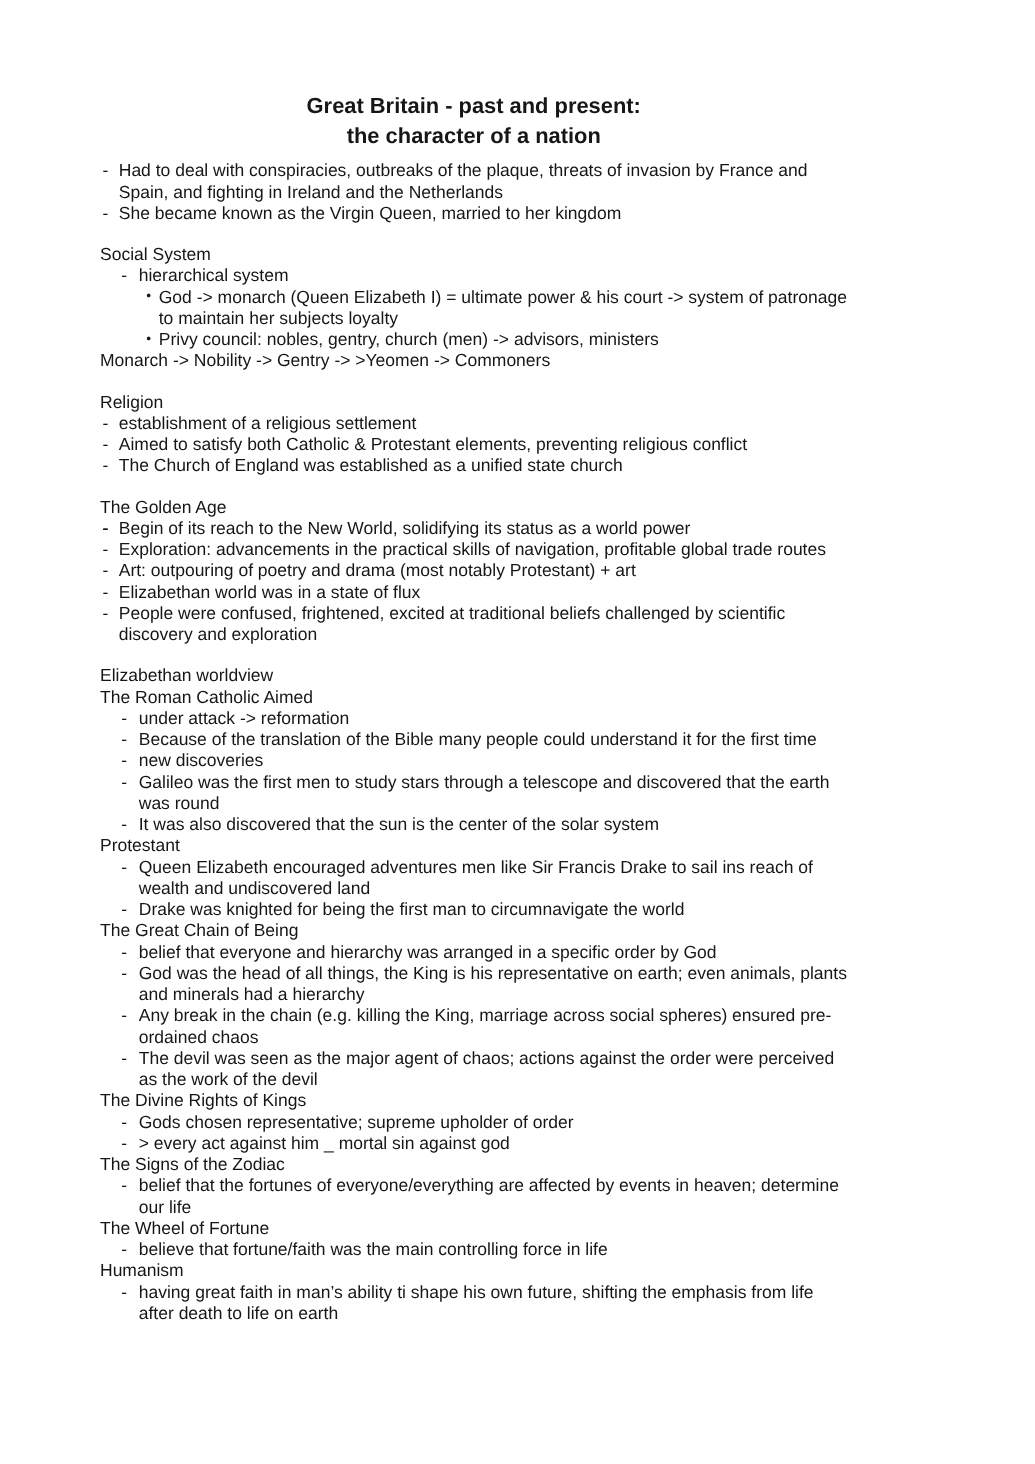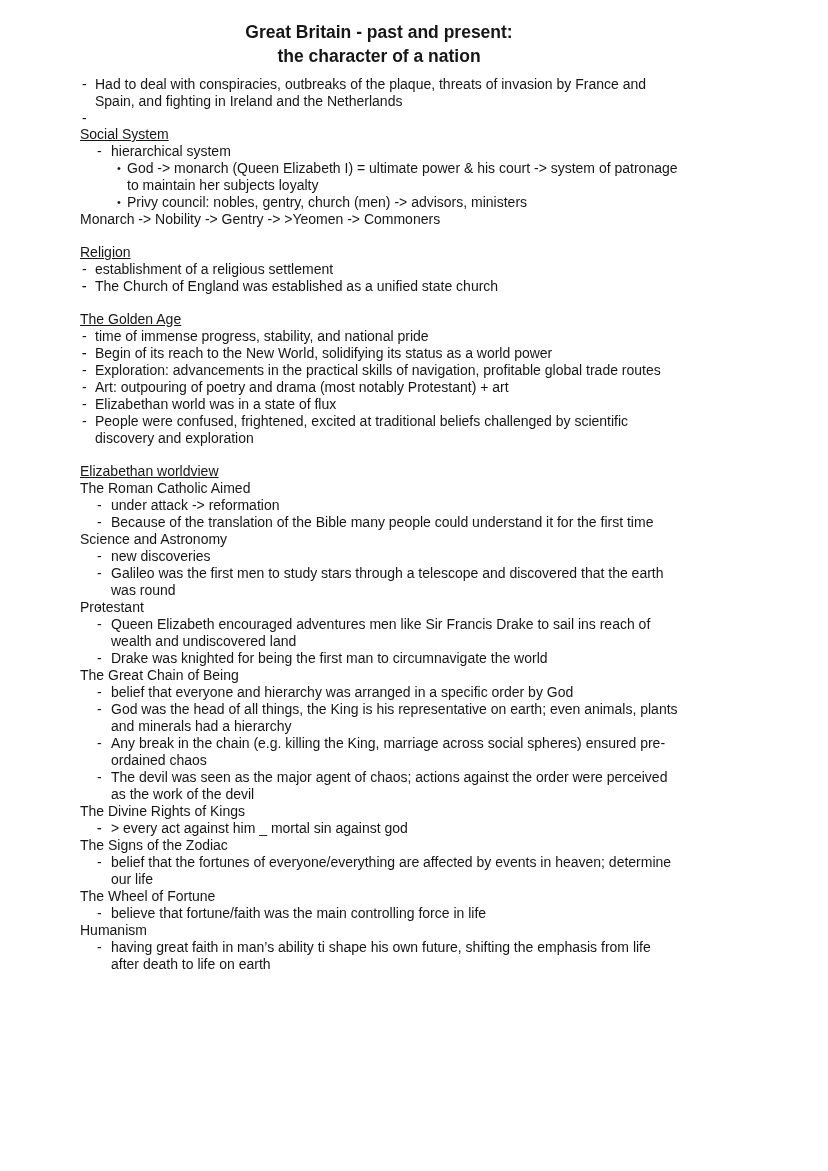--- a/index.html
+++ b/index.html
@@ -8,100 +8,98 @@
     background: #ffffff;
   }
   body {
     width: 828px;
     height: 1171px;
     font-family: "Liberation Sans", sans-serif;
     color: #161616;
     overflow: hidden;
   }
   .page {
-    padding: 20px 78px 0 80px;
+    padding: 72px 78px 0 80px;
     box-sizing: border-box;
     width: 756px;
   }
   .doc-title {
     text-align: center;
     font-weight: bold;
     font-size: 17.5px;
     line-height: 24px;
     margin-bottom: 8px;
   }
   .doc-body {
     font-size: 14px;
     line-height: 17px;
   }
   .blk {
     position: relative;
   }
   .heading {
-    text-decoration: underline;
   }
   .text { }
   .dash1 { padding-left: 15px; }
   .dash1 > .marker { position: absolute; left: 2px; top: 0; }
   .dash2 { padding-left: 31px; }
   .dash2 > .marker { position: absolute; left: 17px; top: 0; }
   .dot3 { padding-left: 47px; }
   .dot3 > .marker { position: absolute; left: 37px; top: 0; font-size: 11px; line-height: 17px; }
   .spacer { height: 16px; }
 </style>
 </head>
 <body>
 
 <div class="page">
   <div class="doc-title">
     <div>Great Britain - past and present:</div>
     <div>the character of a nation</div>
   </div>
   <div class="doc-body">
       <div class="blk dash1"><span class="marker">-</span><span class="txt">Had to deal with conspiracies, outbreaks of the plaque, threats of invasion by France and Spain, and fighting in Ireland and the Netherlands</span></div>
-      <div class="blk dash1"><span class="marker">-</span></div>
+      <div class="blk dash1"><span class="marker">-</span><span class="txt">She became known as the Virgin Queen, married to her kingdom</span></div>
       <div class="blk spacer"></div>
       <div class="blk heading">Social System</div>
       <div class="blk dash2"><span class="marker">-</span><span class="txt">hierarchical system</span></div>
       <div class="blk dot3"><span class="marker">•</span><span class="txt">God -&gt; monarch (Queen Elizabeth I) = ultimate power &amp; his court -&gt; system of patronage to maintain her subjects loyalty</span></div>
       <div class="blk dot3"><span class="marker">•</span><span class="txt">Privy council: nobles, gentry, church (men) -&gt; advisors, ministers</span></div>
       <div class="blk text">Monarch -&gt; Nobility -&gt; Gentry -&gt; &gt;Yeomen -&gt; Commoners</div>
       <div class="blk spacer"></div>
       <div class="blk heading">Religion</div>
       <div class="blk dash1"><span class="marker">-</span><span class="txt">establishment of a religious settlement</span></div>
-      <div class="blk dash1"><span class="marker">-</span></div>
+      <div class="blk dash1"><span class="marker">-</span><span class="txt">Aimed to satisfy both Catholic &amp; Protestant elements, preventing religious conflict</span></div>
       <div class="blk dash1"><span class="marker">-</span><span class="txt">The Church of England was established as a unified state church</span></div>
       <div class="blk spacer"></div>
       <div class="blk heading">The Golden Age</div>
-      <div class="blk dash1"><span class="marker">-</span><span class="txt">time of immense progress, stability, and national pride</span></div>
+      <div class="blk dash1"><span class="marker">-</span></div>
       <div class="blk dash1"><span class="marker">-</span></div>
       <div class="blk dash1"><span class="marker">-</span><span class="txt">Begin of its reach to the New World, solidifying its status as a world power</span></div>
       <div class="blk dash1"><span class="marker">-</span><span class="txt">Exploration: advancements in the practical skills of navigation, profitable global trade routes</span></div>
       <div class="blk dash1"><span class="marker">-</span><span class="txt">Art: outpouring of poetry and drama (most notably Protestant) + art</span></div>
       <div class="blk dash1"><span class="marker">-</span><span class="txt">Elizabethan world was in a state of flux</span></div>
       <div class="blk dash1"><span class="marker">-</span><span class="txt">People were confused, frightened, excited at traditional beliefs challenged by scientific discovery and exploration</span></div>
       <div class="blk spacer"></div>
       <div class="blk heading">Elizabethan worldview</div>
       <div class="blk text">The Roman Catholic Aimed</div>
       <div class="blk dash2"><span class="marker">-</span><span class="txt">under attack -&gt; reformation</span></div>
       <div class="blk dash2"><span class="marker">-</span><span class="txt">Because of the translation of the Bible many people could understand it for the first time</span></div>
-      <div class="blk text">Science and Astronomy</div>
       <div class="blk dash2"><span class="marker">-</span><span class="txt">new discoveries</span></div>
       <div class="blk dash2"><span class="marker">-</span><span class="txt">Galileo was the first men to study stars through a telescope and discovered that the earth was round</span></div>
-      <div class="blk dash2"><span class="marker">-</span></div>
+      <div class="blk dash2"><span class="marker">-</span><span class="txt">It was also discovered that the sun is the center of the solar system</span></div>
       <div class="blk text">Protestant</div>
       <div class="blk dash2"><span class="marker">-</span><span class="txt">Queen Elizabeth encouraged adventures men like Sir Francis Drake to sail ins reach of wealth and undiscovered land</span></div>
       <div class="blk dash2"><span class="marker">-</span><span class="txt">Drake was knighted for being the first man to circumnavigate the world</span></div>
       <div class="blk text">The Great Chain of Being</div>
       <div class="blk dash2"><span class="marker">-</span><span class="txt">belief that everyone and hierarchy was arranged in a specific order by God</span></div>
       <div class="blk dash2"><span class="marker">-</span><span class="txt">God was the head of all things, the King is his representative on earth; even animals, plants and minerals had a hierarchy</span></div>
       <div class="blk dash2"><span class="marker">-</span><span class="txt">Any break in the chain (e.g. killing the King, marriage across social spheres) ensured pre-ordained chaos</span></div>
       <div class="blk dash2"><span class="marker">-</span><span class="txt">The devil was seen as the major agent of chaos; actions against the order were perceived as the work of the devil</span></div>
       <div class="blk text">The Divine Rights of Kings</div>
-      <div class="blk dash2"><span class="marker">-</span></div>
+      <div class="blk dash2"><span class="marker">-</span><span class="txt">Gods chosen representative; supreme upholder of order</span></div>
       <div class="blk dash2"><span class="marker">-</span><span class="txt">&gt; every act against him _ mortal sin against god</span></div>
       <div class="blk text">The Signs of the Zodiac</div>
       <div class="blk dash2"><span class="marker">-</span><span class="txt">belief that the fortunes of everyone/everything are affected by events in heaven; determine our life</span></div>
       <div class="blk text">The Wheel of Fortune</div>
       <div class="blk dash2"><span class="marker">-</span><span class="txt">believe that fortune/faith was the main controlling force in life</span></div>
       <div class="blk text">Humanism</div>
       <div class="blk dash2"><span class="marker">-</span><span class="txt">having great faith in man’s ability ti shape his own future, shifting the emphasis from life after death to life on earth</span></div>
     </div>
 </div>
 

